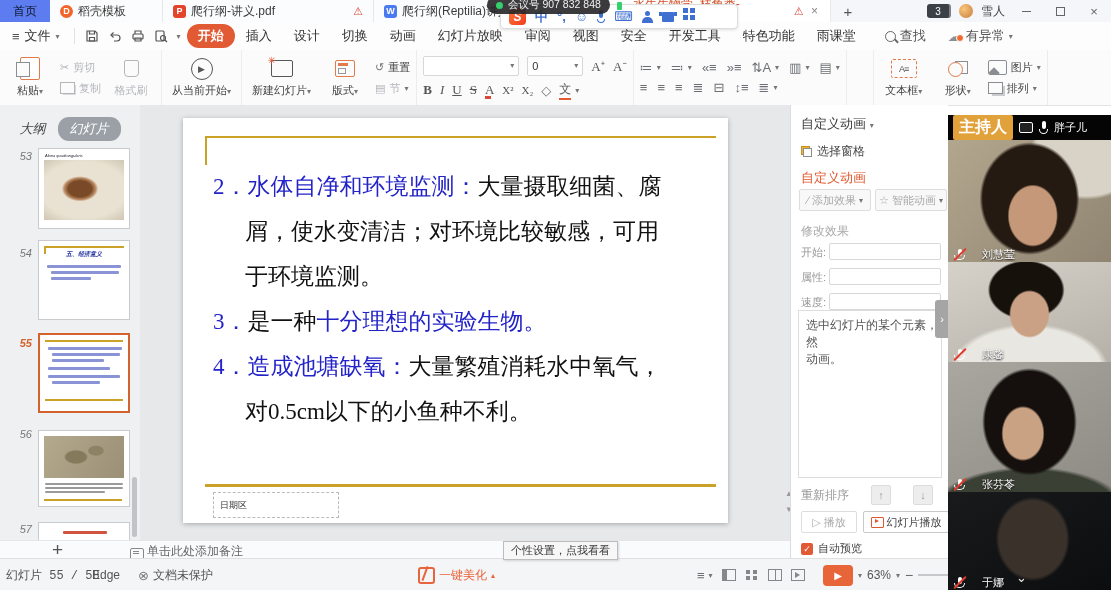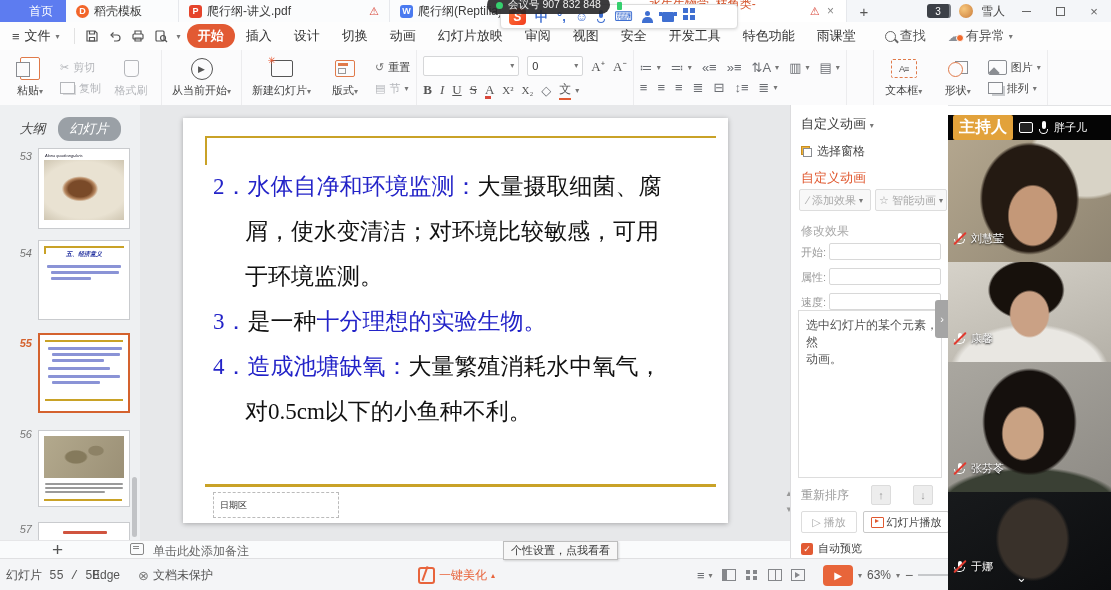--- a/index.html
+++ b/index.html
@@ -3,21 +3,21 @@
 <meta charset="utf-8">
 <style>
   html,body{margin:0;padding:0;background:#dfe1e4;}
   .app{position:relative;width:1111px;height:590px;overflow:hidden;background:#fff;
        font-family:"Liberation Sans","DejaVu Sans",sans-serif;color:#333;
        -webkit-font-smoothing:antialiased;}
 
   
   .tabbar{position:absolute;left:0;top:0;width:1111px;height:22px;background:#f4f6f9;
           display:flex;align-items:stretch;font-size:12px;border-bottom:1px solid #e3e6ea;}
-  .home-tab{width:50px;background:#5d7cf0;color:#ffffff;display:flex;align-items:center;justify-content:center;padding-left:16px;}
+  .home-tab{width:50px;background:#5d7cf0;color:#0f172a;display:flex;align-items:center;justify-content:center;}
   .ftab{display:flex;align-items:center;gap:5px;padding:0 10px;border-right:1px solid #e6e8ec;color:#3c3c3c;background:#fbfcfd;}
   .ftab .gap{flex:1;}
   .fic{width:13px;height:13px;border-radius:3px;color:#fff;font-size:9px;font-weight:bold;
        display:inline-flex;align-items:center;justify-content:center;flex:none;}
   .fic.docer{background:#f2652a;border-radius:50%;}
   .fic.pdf{background:#e5442c;}
   .fic.word{background:#4a7af0;}
   .fic.ppt{background:#e8552e;}
   .warn{color:#d9483b;font-size:11px;line-height:1;}
   .tab-close{color:#888;font-size:12px;padding:0 2px;}
@@ -158,21 +158,21 @@
   .ap-show{position:absolute;left:72px;top:406px;width:86px;height:22px;border:1px solid #c9c9c9;background:#fff;border-radius:2px;
            color:#444;font-size:11px;display:flex;align-items:center;justify-content:center;gap:3px;box-sizing:border-box;}
   .monic{position:relative;width:11px;height:9px;border:1.5px solid #e0582f;border-radius:1px;}
   .monic::after{content:"";position:absolute;left:3px;top:1.5px;border-left:4px solid #e0582f;border-top:2.5px solid transparent;border-bottom:2.5px solid transparent;}
   .ap-auto{position:absolute;left:10px;top:436px;display:flex;align-items:center;gap:5px;color:#444;font-size:11px;}
   .cb{width:12px;height:12px;background:#e25a33;border-radius:2px;color:#fff;font-size:9px;display:flex;align-items:center;justify-content:center;}
 
   
   .notesrow{position:absolute;left:0;top:540px;width:790px;height:18px;background:#fafbfc;border-top:1px solid #e6e6e8;}
   .addslide{position:absolute;left:52px;top:-2px;font-size:19px;color:#555;}
-  .notesbox{position:absolute;left:130px;top:2px;display:flex;align-items:flex-start;gap:9px;font-size:12px;color:#666;}
+  .notesbox{position:absolute;left:130px;top:2px;display:flex;align-items:flex-end;gap:3px;font-size:12px;color:#666;}
   .cmtic{position:relative;width:12px;height:10px;border:1.5px solid #888;border-radius:2px;}
   .cmtic::before{content:"";position:absolute;left:2px;top:2px;width:6px;height:1px;background:#888;box-shadow:0 2px 0 #888;}
 
   
   .statusbar{position:absolute;left:0;top:558px;width:1111px;height:32px;background:#f4f5f7;border-top:1px solid #e0e0e2;
              font-size:12px;color:#555;}
   .sb{position:absolute;top:0;height:32px;display:flex;align-items:center;gap:4px;}
   .shield{font-size:13px;color:#777;}
   .beauty{width:13px;height:13px;border:2px solid #e8643c;border-radius:3px;position:relative;}
   .beauty::after{content:"";position:absolute;left:4px;top:-3px;width:2px;height:15px;background:#e8643c;transform:rotate(20deg);}
@@ -207,21 +207,21 @@
   
   .vpanel{position:absolute;left:948px;top:115px;width:163px;height:475px;background:#000;z-index:50;overflow:hidden;}
   .vtile{position:absolute;left:0;width:163px;overflow:hidden;}
   .hostrow{top:0;height:25px;background:#050505;display:flex;align-items:center;gap:6px;padding:0 5px;box-sizing:border-box;}
   .hostbadge{background:#e2a23b;color:#fff;font-size:16px;padding:2px 6px;border-radius:2px;font-weight:bold;}
   .scrsh{position:relative;width:14px;height:11px;border:1.5px solid #fff;border-radius:2px;background:#222;box-sizing:border-box;}
   .micw{position:relative;width:9px;height:13px;}
   .micw::before{content:"";position:absolute;left:2.5px;top:0;width:4px;height:8px;background:#fff;border-radius:2px;}
   .micw::after{content:"";position:absolute;left:0;bottom:0;width:9px;height:5px;border:1.5px solid #fff;border-top:none;border-radius:0 0 5px 5px;box-sizing:border-box;}
   .vname{color:#fff;font-size:11px;text-shadow:0 1px 2px #000;}
-  .vlabel{position:absolute;left:5px;bottom:16px;display:flex;align-items:center;gap:5px;z-index:3;}
+  .vlabel{position:absolute;left:5px;bottom:0;display:flex;align-items:center;gap:16px;z-index:3;}
   .micmute{position:relative;width:13px;height:13px;}
   .micmute::before{content:"";position:absolute;left:4.5px;top:1px;width:4px;height:7px;background:#fff;border-radius:2px;}
   .micmute i{position:absolute;left:1px;bottom:1px;width:11px;height:5px;border:1.5px solid #fff;border-top:none;border-radius:0 0 5px 5px;box-sizing:border-box;}
   .micmute::after{content:"";position:absolute;left:6px;top:-2px;width:2px;height:17px;background:#e03b30;transform:rotate(45deg);border-radius:1px;}
   .t-liu{top:25px;height:122px;background:
       radial-gradient(42px 52px at 52% 62%,#c49878 0 56%,transparent 60%),
       radial-gradient(78px 88px at 50% 48%,#241a12 0 60%,transparent 64%),
       radial-gradient(95px 75px at 85% 12%,#d8d3c6 0 55%,transparent 60%),
       linear-gradient(135deg,#b3a68e,#8f8572);}
   .t-kang{top:147px;height:100px;background:

